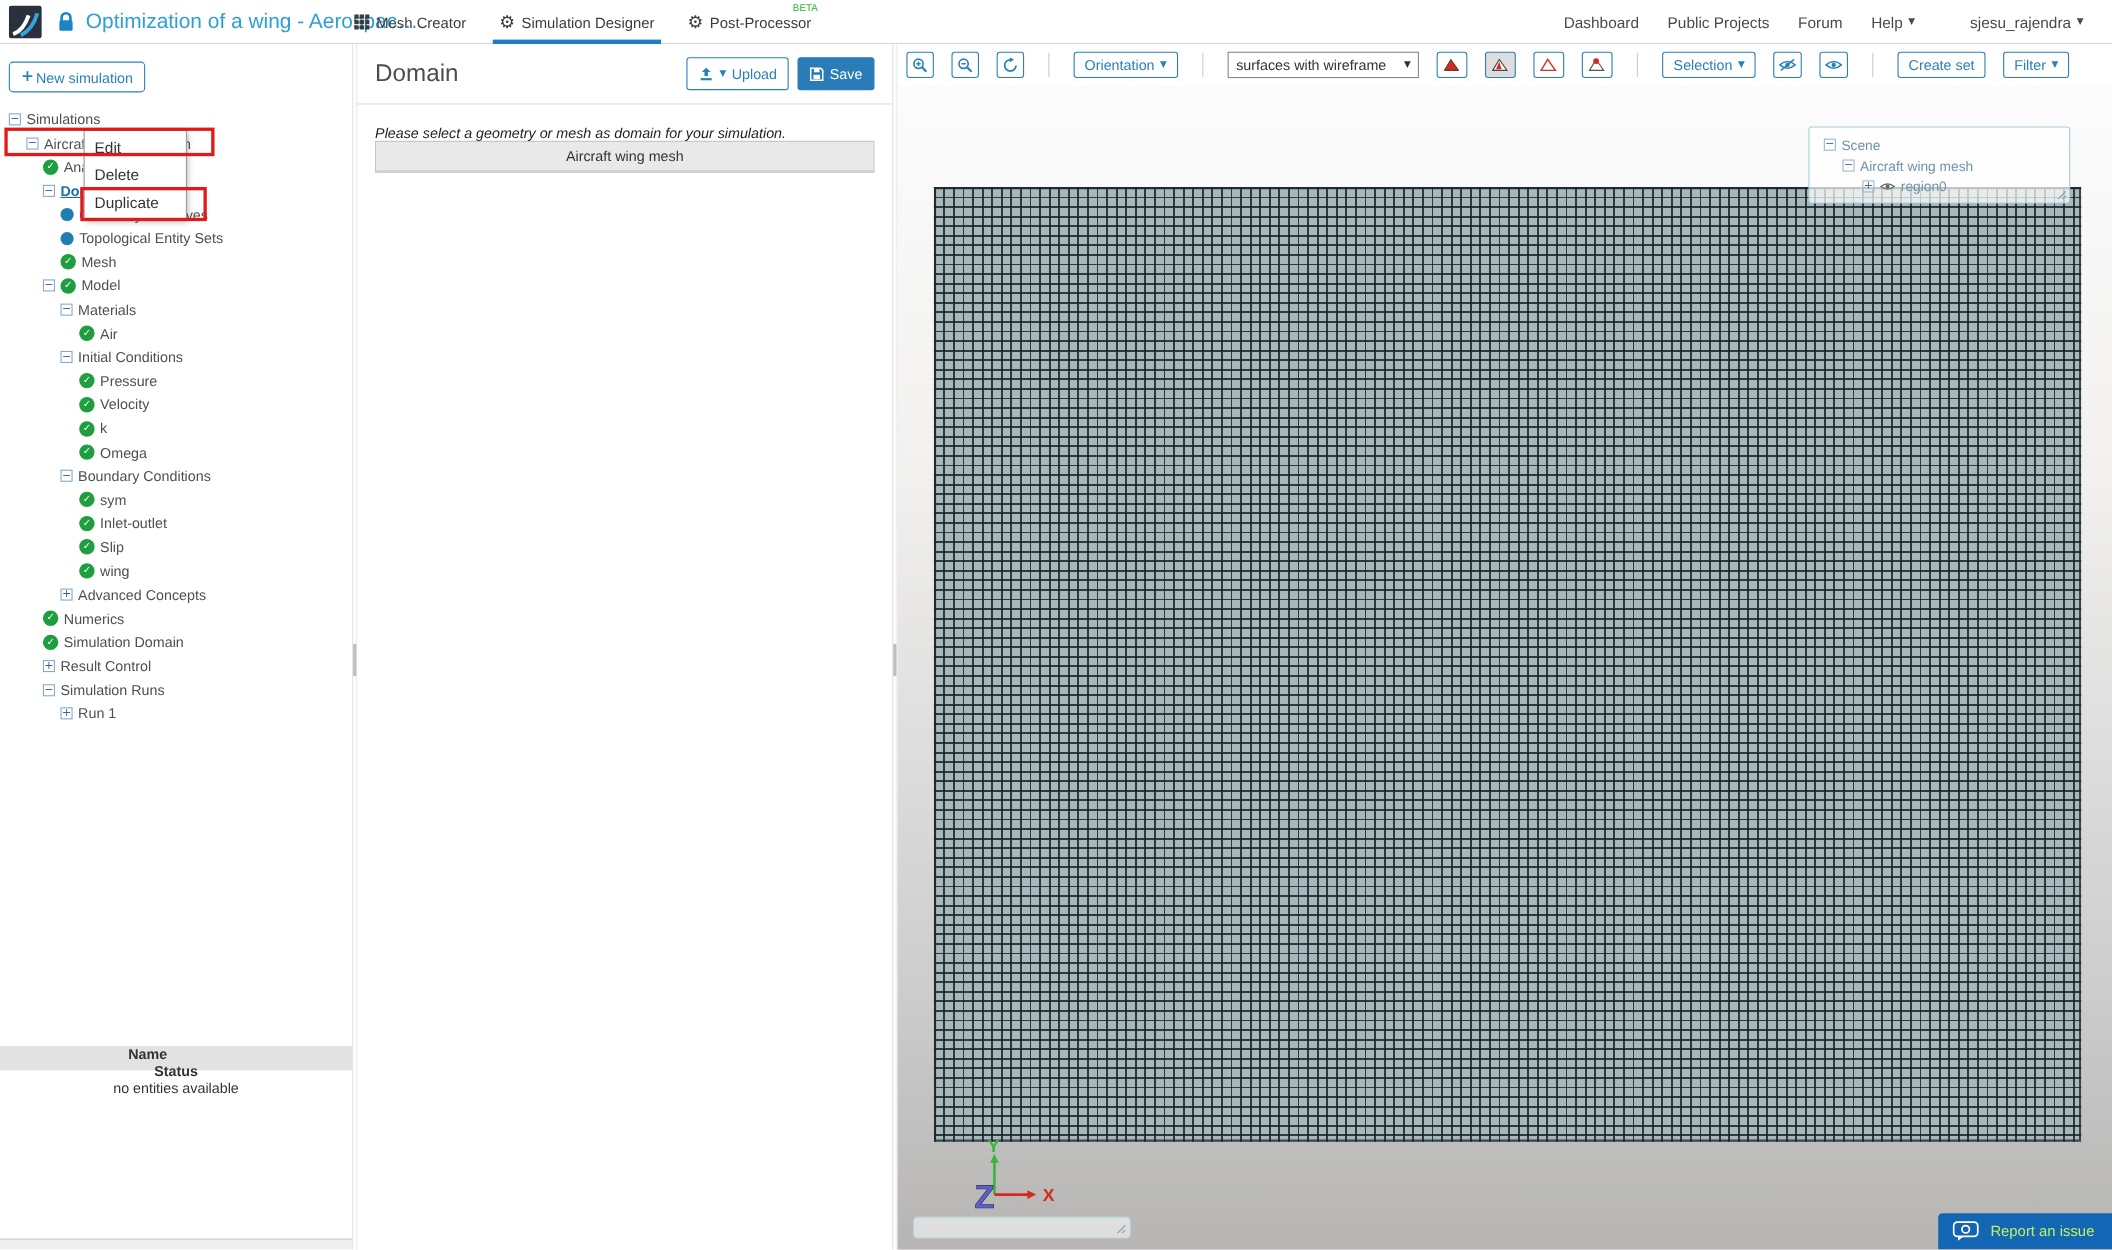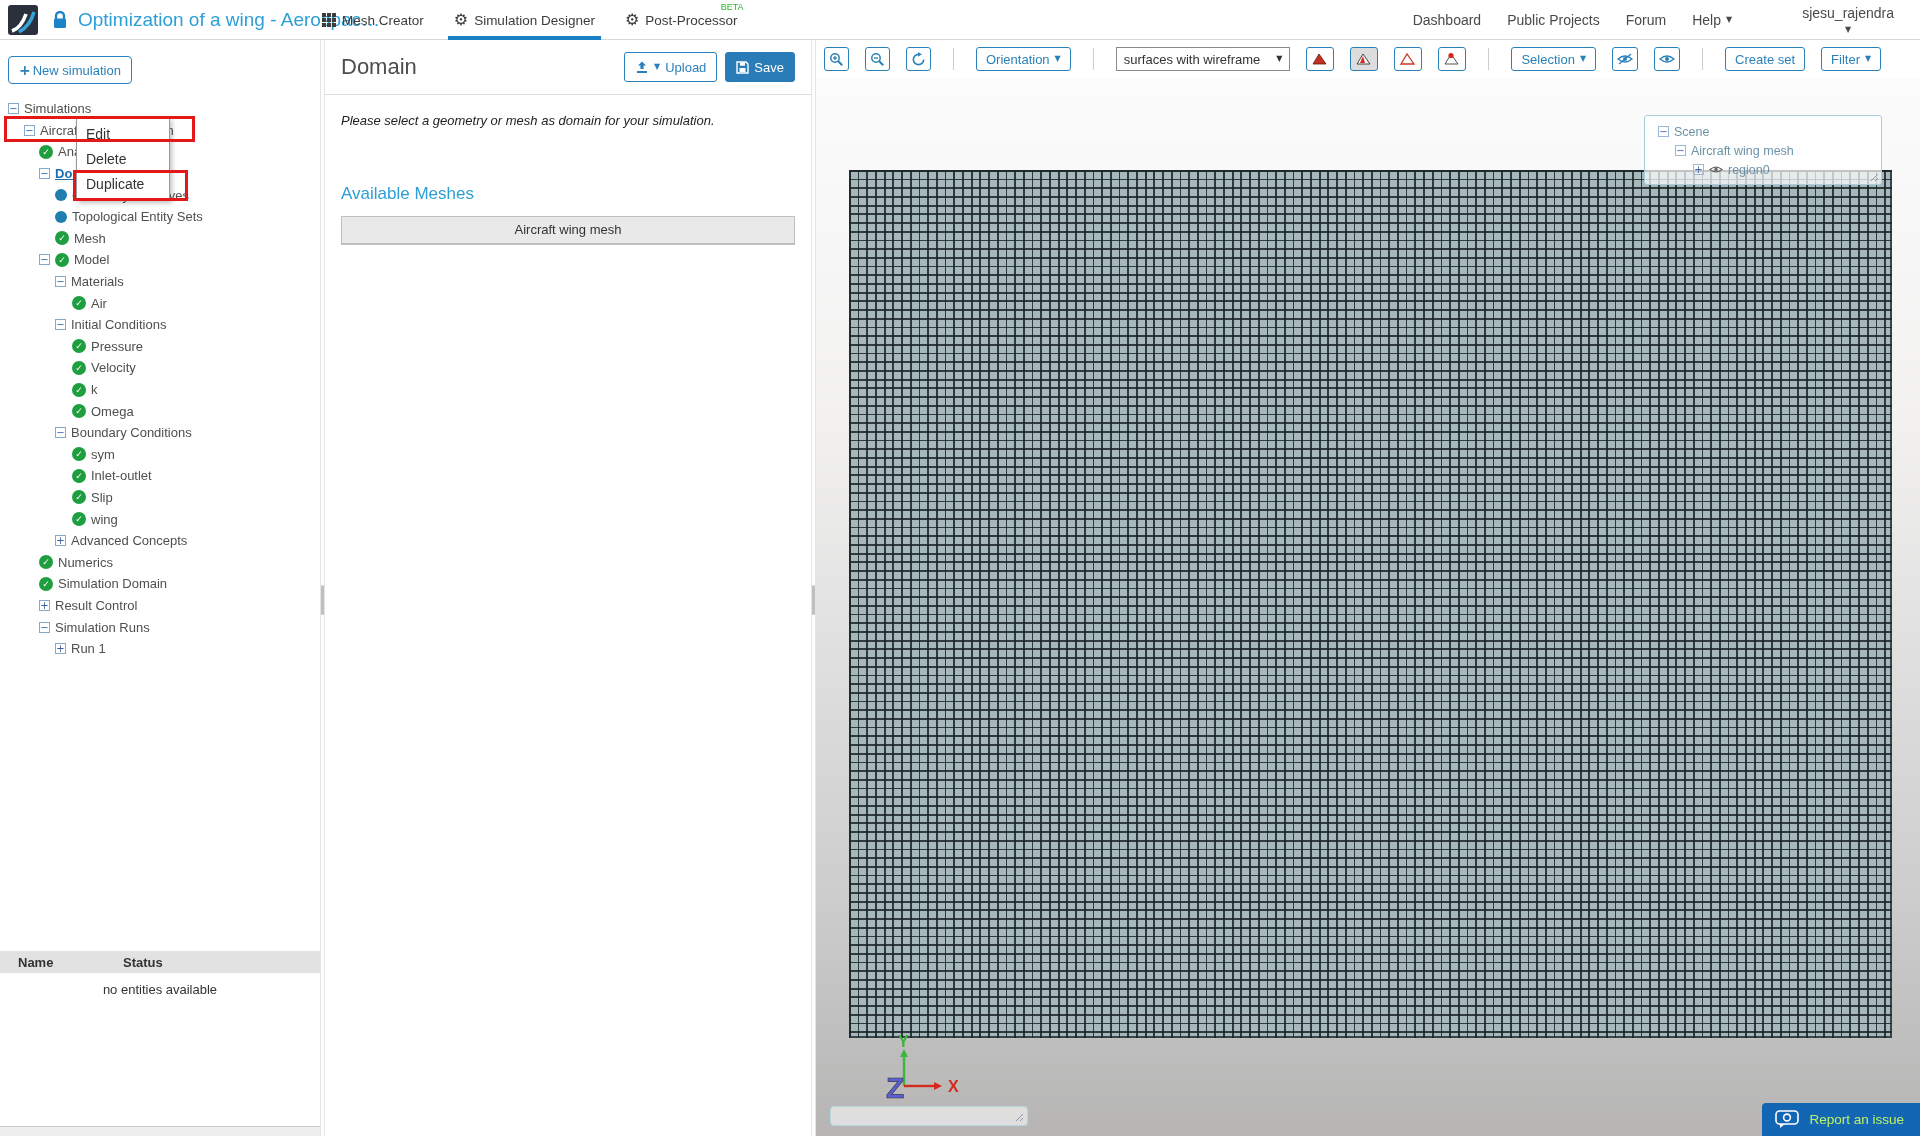--- a/index.html
+++ b/index.html
@@ -13,21 +13,21 @@
   .ptitle{margin-left:10px;color:#2e9fd6;font-size:19px;white-space:nowrap;}
   .tabs{position:absolute;left:322px;top:0;height:40px;display:flex;gap:30px;}
   .tab{display:flex;align-items:center;gap:6px;color:#3c3c3c;font-size:13.5px;position:relative;height:40px;cursor:pointer;}
   .tab.active::after{content:"";position:absolute;left:-6px;right:-6px;bottom:0;height:4px;background:#1b7fc4;}
   .tab .beta{position:absolute;top:2px;right:-6px;color:#2db52d;font-size:9px;font-weight:normal;}
   .gridicon{display:inline-flex;}
   .gear{font-size:16px;color:#3c3c3c;line-height:1;}
   .hnav{margin-left:auto;display:flex;align-items:center;gap:26px;font-size:14px;color:#4a4a4a;margin-right:26px;}
   .hnav .item{white-space:nowrap;cursor:pointer;display:flex;align-items:center;gap:5px;}
   .caret{font-size:8px;color:#4a4a4a;line-height:1;}
-  .user{margin-left:44px;flex-direction:column;}
+  .user{margin-left:24px;}
 
   
   .bodyrow{display:flex;height:1096px;}
   .vsplit{width:5px;background:#fdfdfd;border-left:1px solid #e4e4e4;border-right:1px solid #e4e4e4;position:relative;box-sizing:border-box;flex:0 0 auto;}
   .vsplit .handle{position:absolute;top:545px;left:0;width:3px;height:30px;background:#bfbfbf;border-radius:2px;}
 
   
   .sidebar{width:320px;flex:0 0 auto;position:relative;background:#fff;overflow:hidden;}
   .nsbtn{position:absolute;top:16px;left:8px;height:26px;border:1px solid #2a81ba;border-radius:4px;background:#fff;color:#2a81ba;font-size:13px;display:flex;align-items:center;padding:0 10px;gap:2px;cursor:pointer;}
   .nsbtn .plus{font-weight:bold;font-size:14px;}
@@ -41,21 +41,21 @@
 
   .ctxmenu{position:absolute;left:76px;top:78px;width:92px;background:#fff;border:1px solid #9a9a9a;box-shadow:2px 2px 5px rgba(0,0,0,.25);z-index:5;padding:3px 0;}
   .ctxmenu .mi{height:25px;line-height:25px;padding-left:9px;font-size:14px;color:#333;cursor:pointer;}
   .ann{position:absolute;border:3px solid #e31919;z-index:6;pointer-events:none;}
   .ann1{left:4px;top:76px;width:185px;height:20px;}
   .ann2{left:73px;top:130px;width:109px;height:25px;}
 
   .jobstatus{position:absolute;left:0;right:0;top:905px;}
   .jshead{height:28px;background:#f2f2f2;border-top:1px solid #d4d4d4;border-bottom:1px solid #d4d4d4;display:flex;align-items:center;padding-left:14px;color:#2a81ba;font-size:14px;}
   .jstable{margin-top:6px;}
-  .jsth{height:22px;background:#e2e2e2;display:flex;align-items:center;font-size:13px;font-weight:bold;color:#333;}
+  .jsth{height:22px;background:#e2e2e2;display:flex;align-items:center;font-size:13px;font-weight:bold;color:#333;flex-direction:column;}
   .jsth .c1{padding-left:18px;width:105px;}
   .jsempty{text-align:center;font-size:13px;color:#333;margin-top:9px;}
   .sidefoot{position:absolute;bottom:0;left:0;right:0;height:9px;background:#eee;border-top:1px solid #ccc;}
 
   
   .domainpanel{width:486px;flex:0 0 auto;background:#fff;position:relative;box-sizing:border-box;}
   .dhead{height:54px;border-bottom:1px solid #ddd;display:flex;align-items:center;padding:0 16px;}
   .dtitle{font-size:22px;color:#4d4d4d;margin-right:auto;}
   .upbtn{height:28px;border:1px solid #2a81ba;border-radius:3px;background:#fff;color:#2a81ba;font-size:13px;display:flex;align-items:center;gap:5px;padding:0 10px;cursor:pointer;}
   .upbtn .caret{color:#2a81ba;}
@@ -310,21 +310,20 @@
         <svg width="13" height="13" viewBox="0 0 13 13">
           <path d="M1 1 H10 L12 3 V12 H1 Z" fill="none" stroke="#fff" stroke-width="1.4"></path>
           <rect x="3.5" y="7" width="6" height="4" fill="#fff"></rect>
           <rect x="4" y="1.5" width="5" height="3.2" fill="#fff"></rect>
         </svg>
         <span>Save</span>
       </div>
     </div>
     <div class="dbody">
       <p class="instruction">Please select a geometry or mesh as domain for your simulation.</p>
-      <div class="meshhead">Available Meshes</div>
       <div class="meshlist">
         <div class="meshrow selrow">Aircraft wing mesh</div>
       </div>
     </div>
   </div>
 
   <div class="vsplit">
       <span class="handle"></span>
     </div>
 

